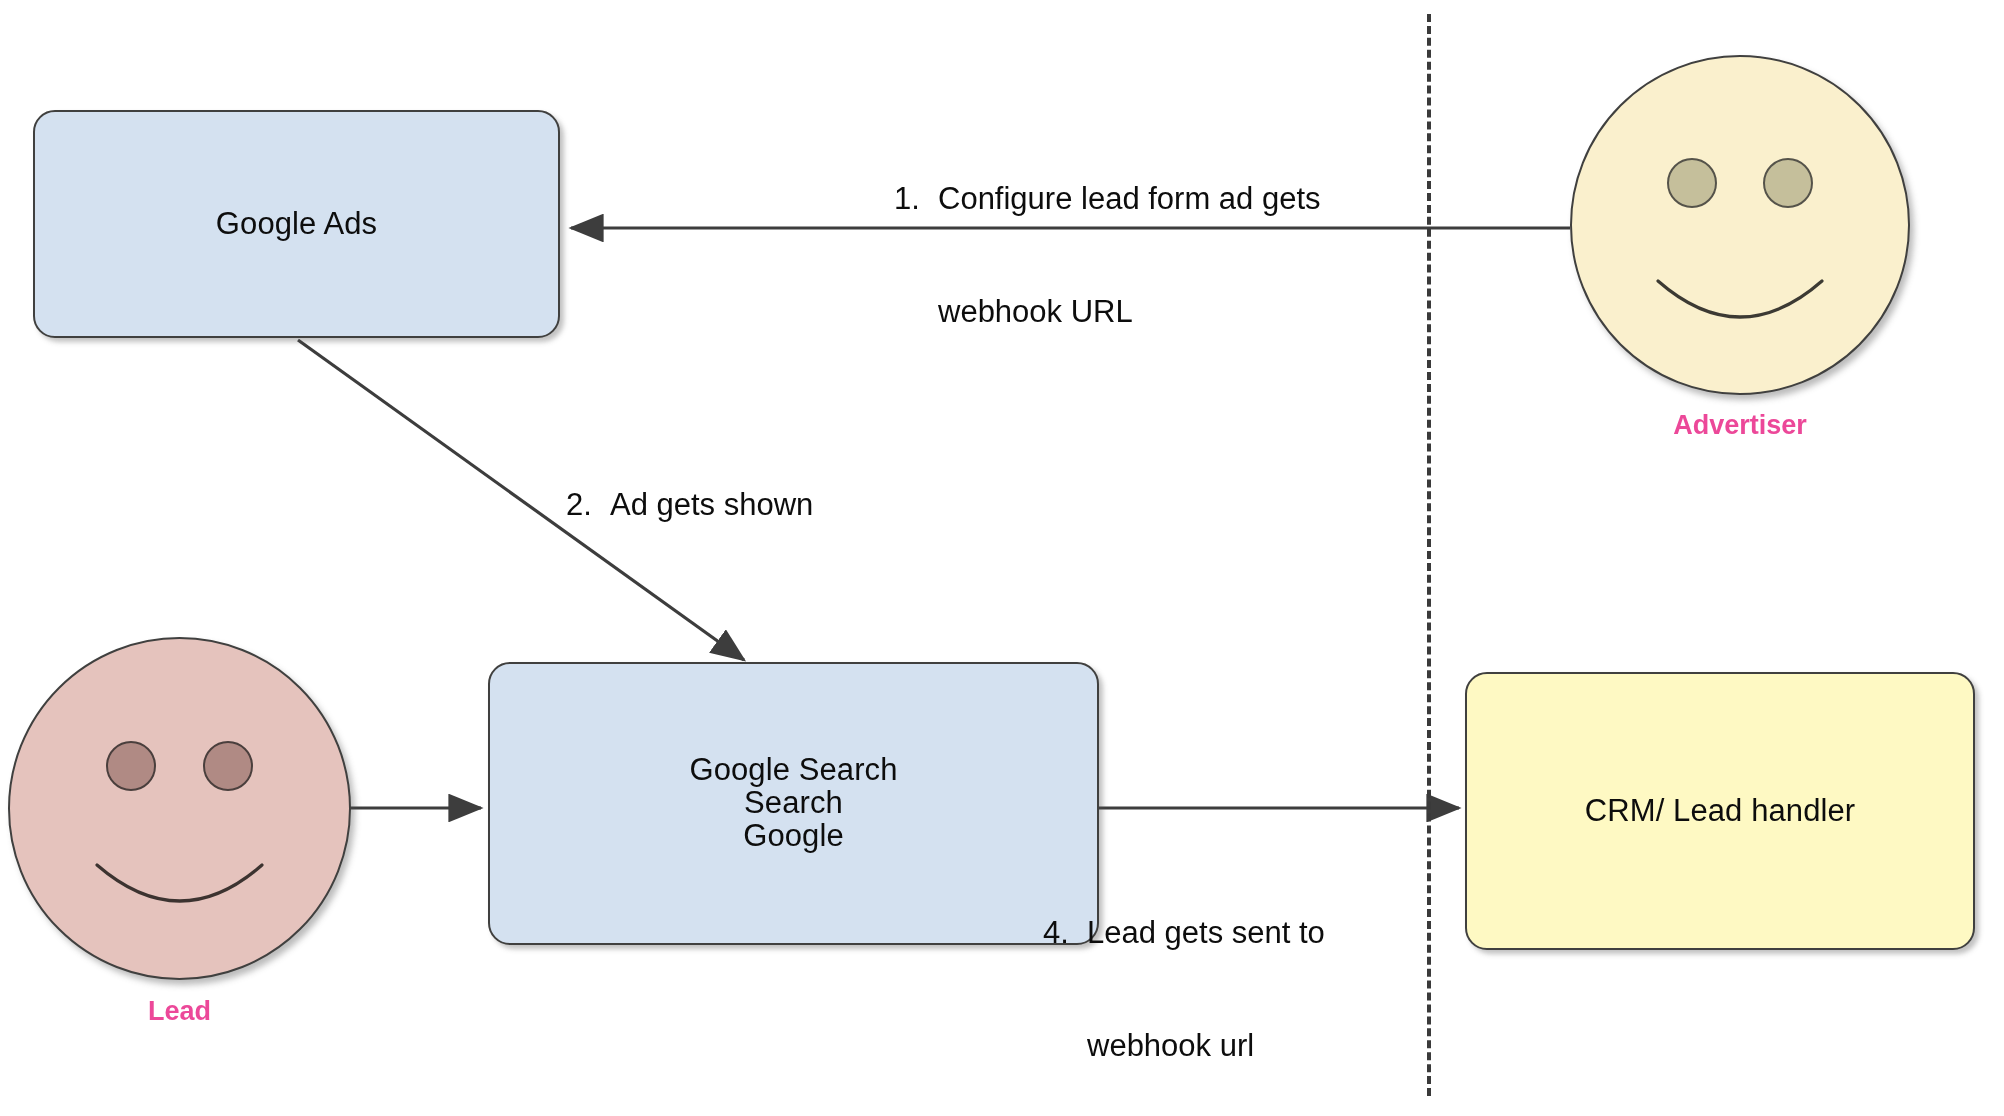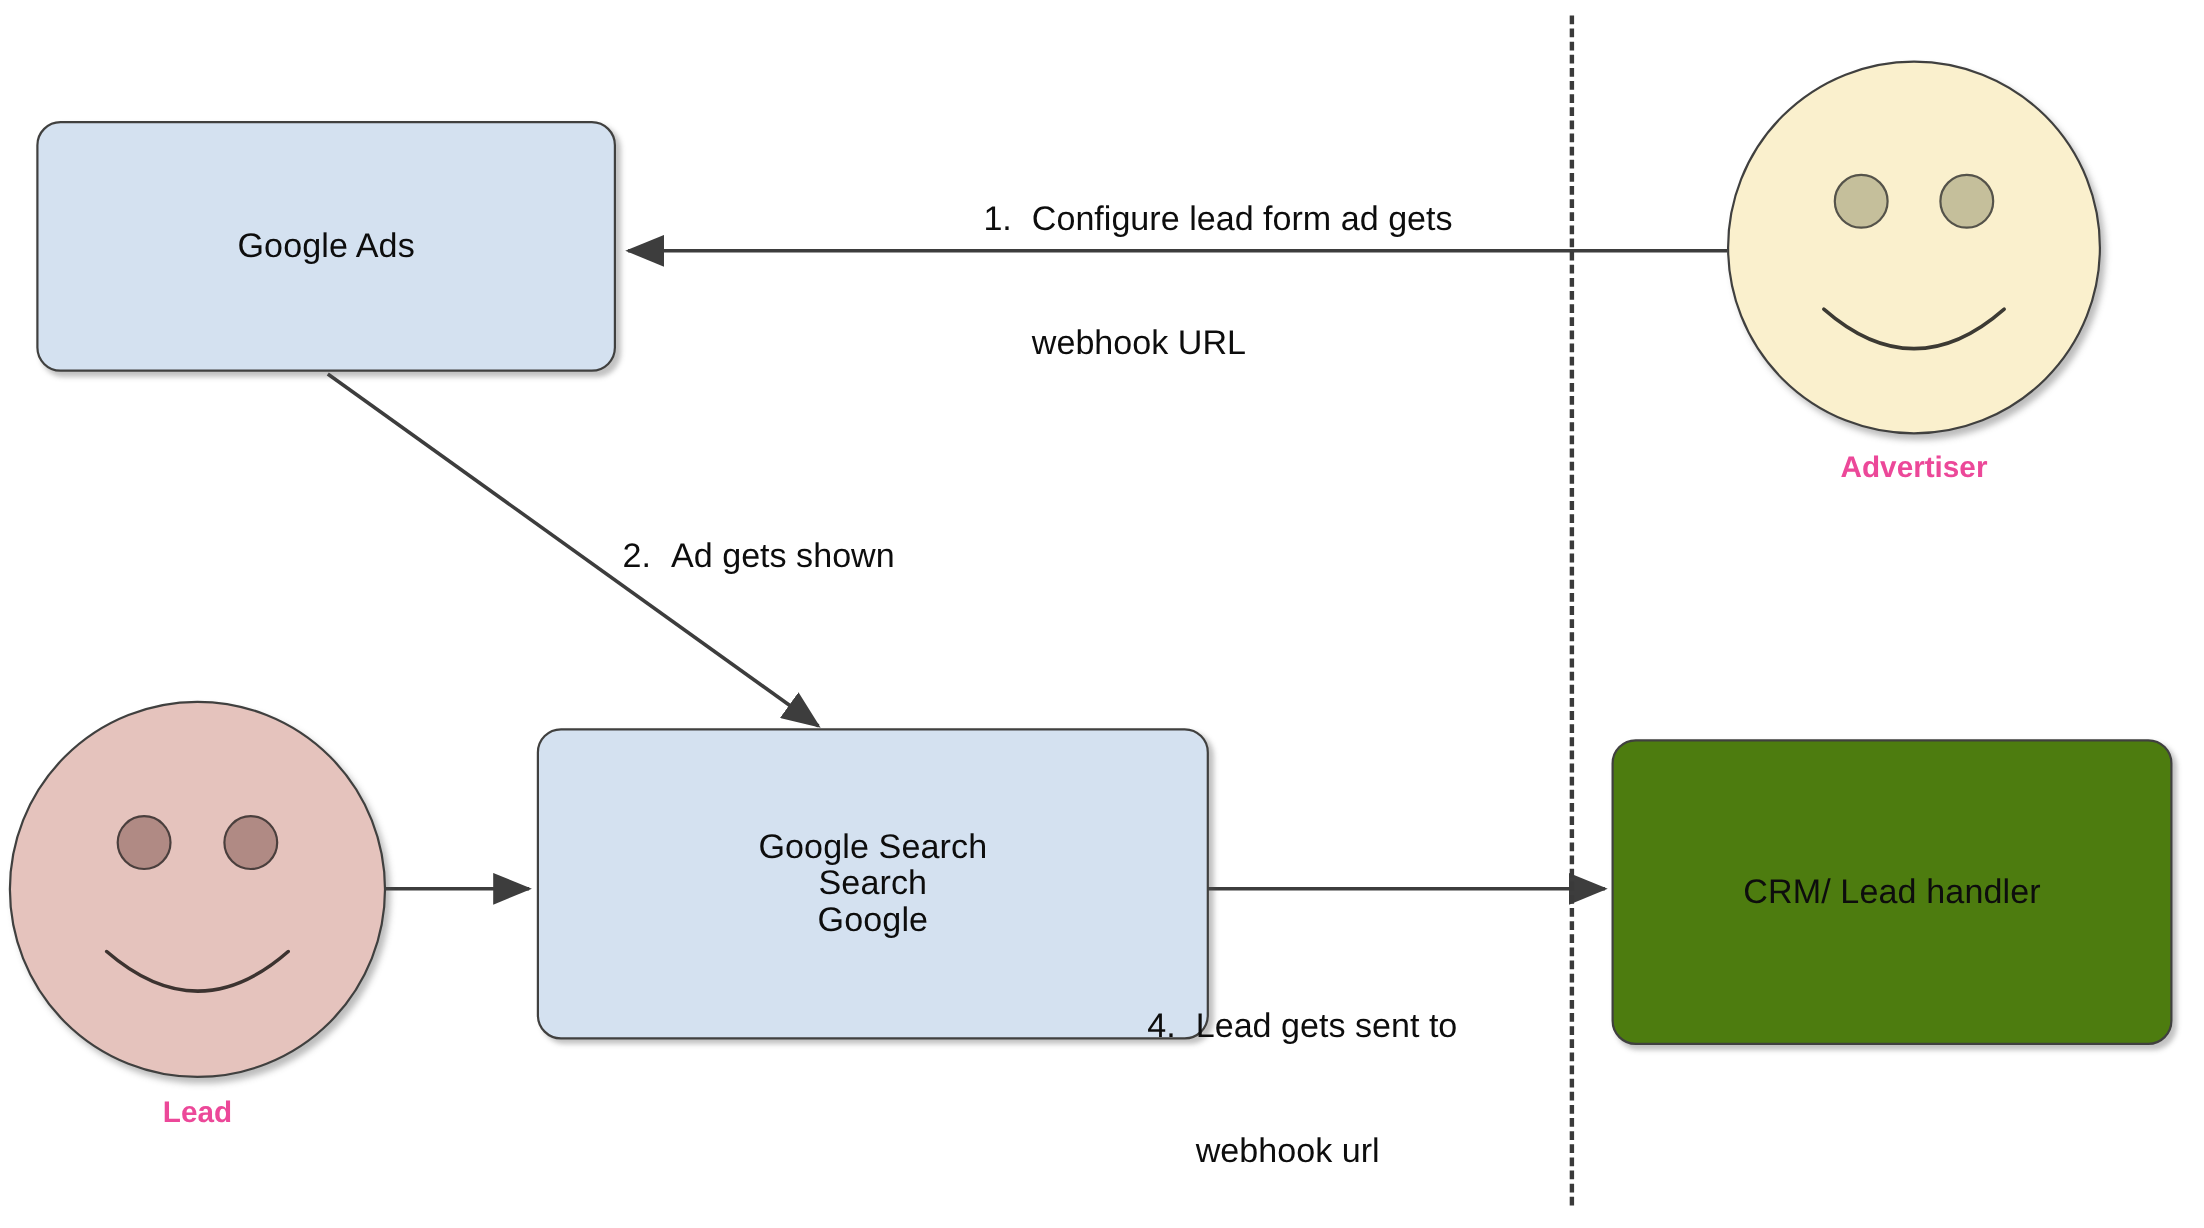--- a/index.html
+++ b/index.html
@@ -39,21 +39,21 @@
     box-shadow: 4px 4px 5px rgba(80, 80, 80, 0.35);
   }
   .node-box .node-label {
     font-size: 31px;
     color: #0d0d0d;
     line-height: 1.06;
     text-align: center;
     letter-spacing: 0.1px;
   }
   .box-blue { background: #d4e1f0; }
-  .box-cream { background: #4d7c0f; }
+  .box-cream { background: #fef9c3; }
 
   .actor {
     position: absolute;
     box-sizing: border-box;
     border: 2px solid #40403f;
     border-radius: 50%;
     box-shadow: 4px 5px 6px rgba(80, 80, 80, 0.38);
   }
   .actor-cream { background: #faf0cd; }
   .actor-rose  { background: #e5c3bd; }

